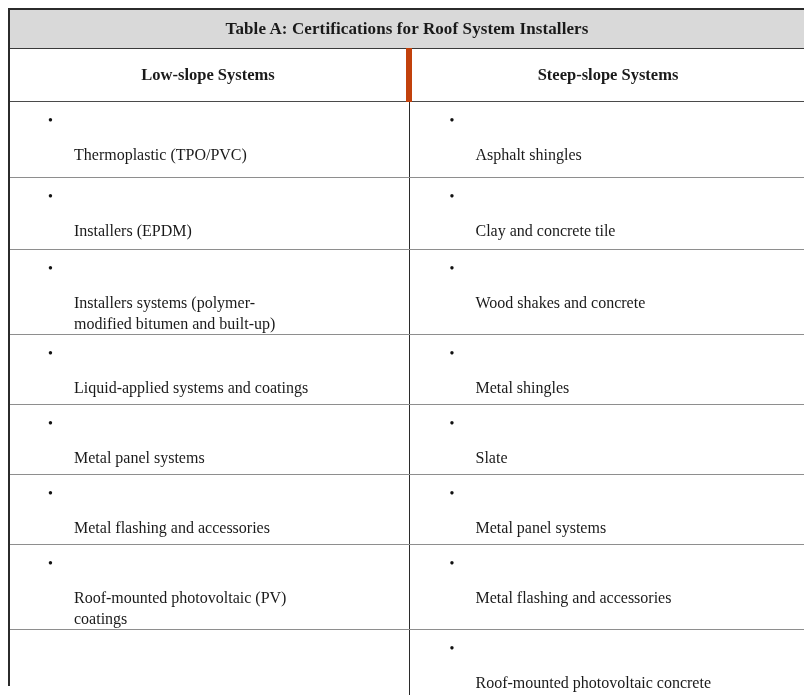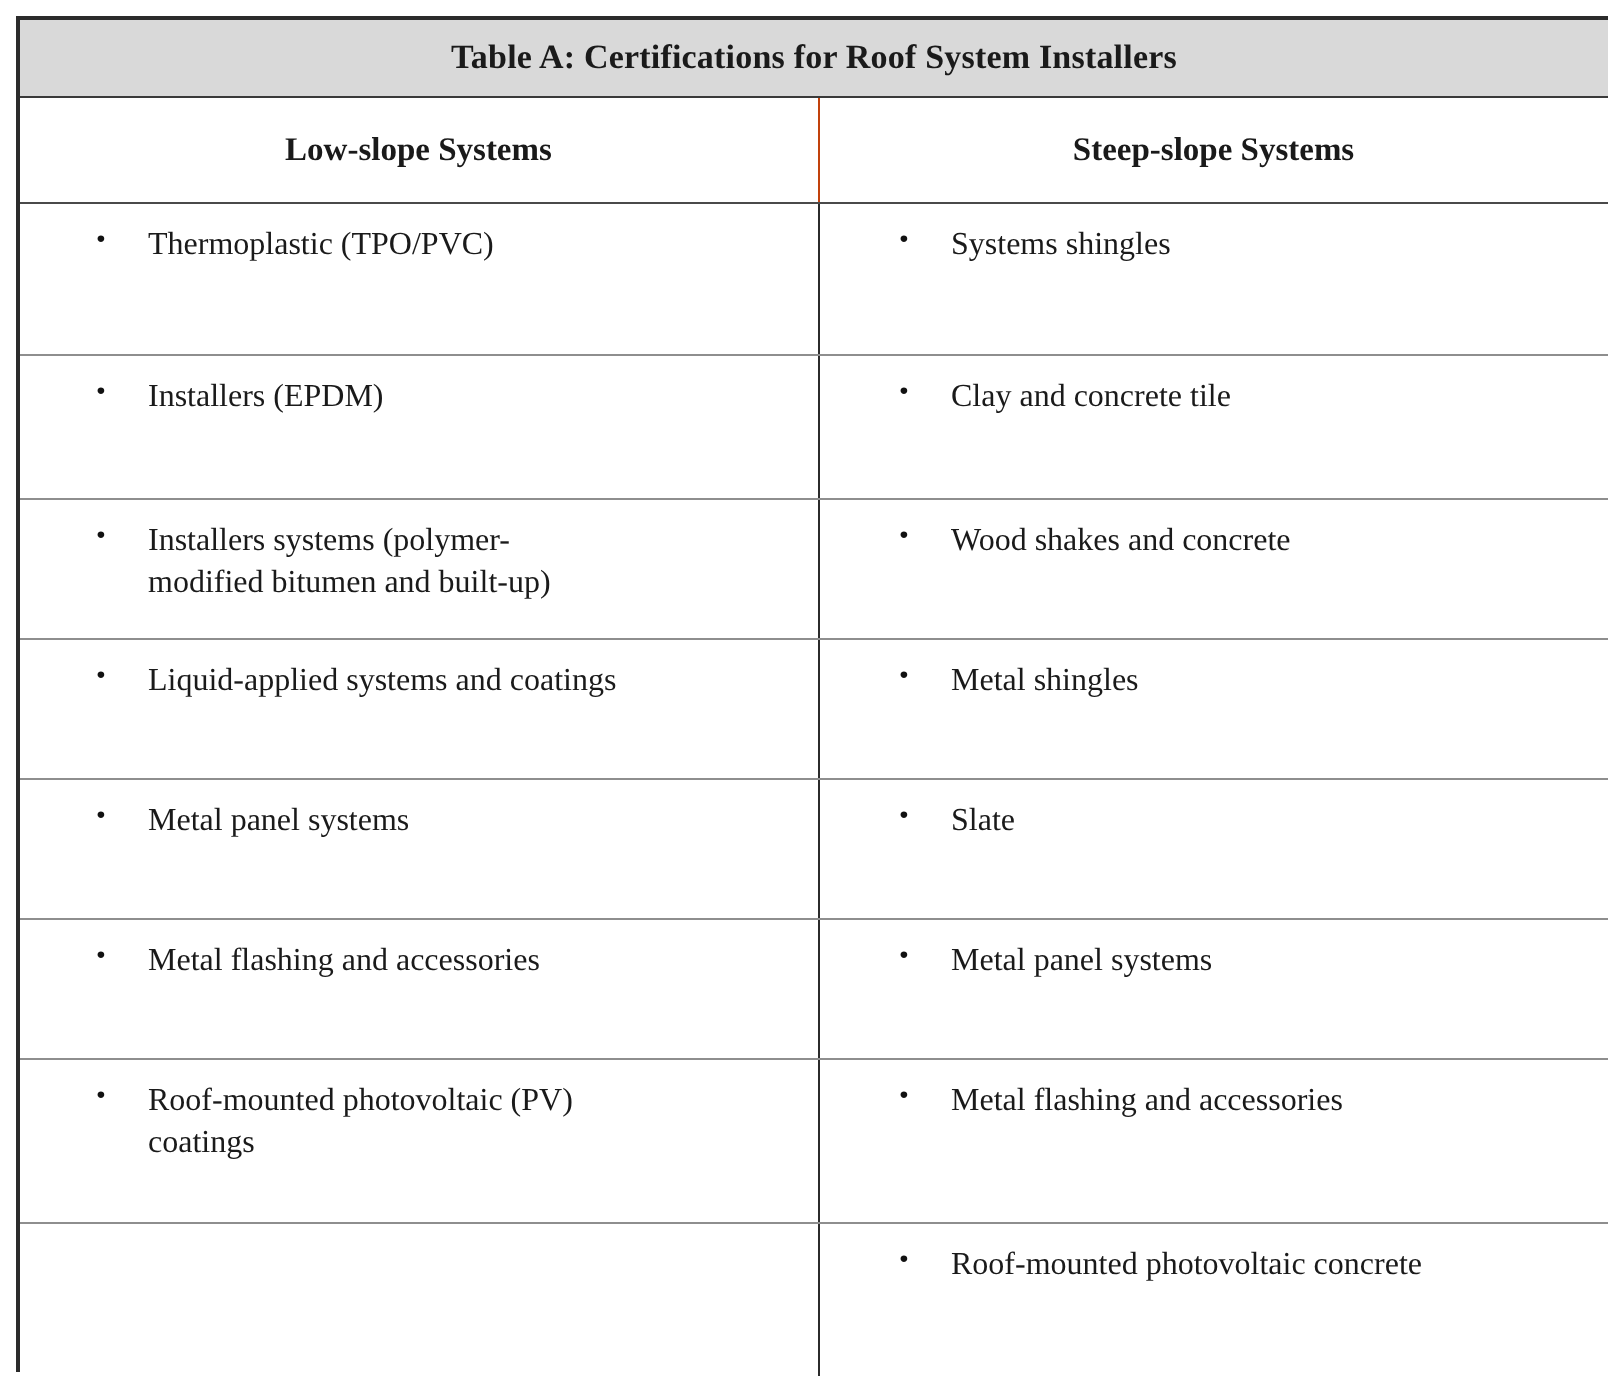--- a/index.html
+++ b/index.html
@@ -60,21 +60,21 @@
   .colhead-cell {
     height: 52px;
     text-align: center;
     vertical-align: middle;
     font-weight: bold;
     font-size: 16.5px;
     border-bottom: 1px solid #4a4a4a;
     padding: 0 6px;
     background: #ffffff;
   }
-  .colhead-cell.left-col  { border-right: 1px solid #c2410c; margin-left: 20px; }
+  .colhead-cell.left-col  { border-right: 6px solid #c2410c; margin-left: 20px; }
 
   
   td.body-cell {
     vertical-align: top;
     border-bottom: 1px solid #8e8e8e;
     padding: 0;
     background: #ffffff;
   }
   td.body-cell.left-col  { border-right: 1px solid #2b2b2b; }
   tr.last-row td.body-cell { border-bottom: none; }
@@ -99,20 +99,21 @@
     font-size: 14px;
     line-height: 1.32;
     color: #111111;
   }
   .left-col  .bullet-item { padding-left: 38px; }
   .right-col .bullet-item { padding-left: 40px; }
 
   .bullet-item .txt {
     flex: 1 1 auto;
     white-space: pre-line;
+    margin-top: 32px;
   }
 
   .empty-cell { width: 100%; height: 100%; }
 </style>
 </head>
 <body>
 
 <div id="page">
 
   <div class="table-wrap">
@@ -135,21 +136,21 @@
         <tr class="body-row" style="height: 76px;">
           <td class="body-cell left-col">
             <div class="bullet-item">
               <span class="dot">•</span>
               <span class="txt">Thermoplastic (TPO/PVC)</span>
             </div>
           </td>
           <td class="body-cell right-col">
             <div class="bullet-item">
               <span class="dot">•</span>
-              <span class="txt">Systems shingles</span>
+              <span class="txt">Asphalt shingles</span>
             </div>
           </td>
         </tr>
 
         <tr class="body-row" style="height: 72px;">
           <td class="body-cell left-col">
             <div class="bullet-item">
               <span class="dot">•</span>
               <span class="txt">Installers (EPDM)</span>
             </div>

